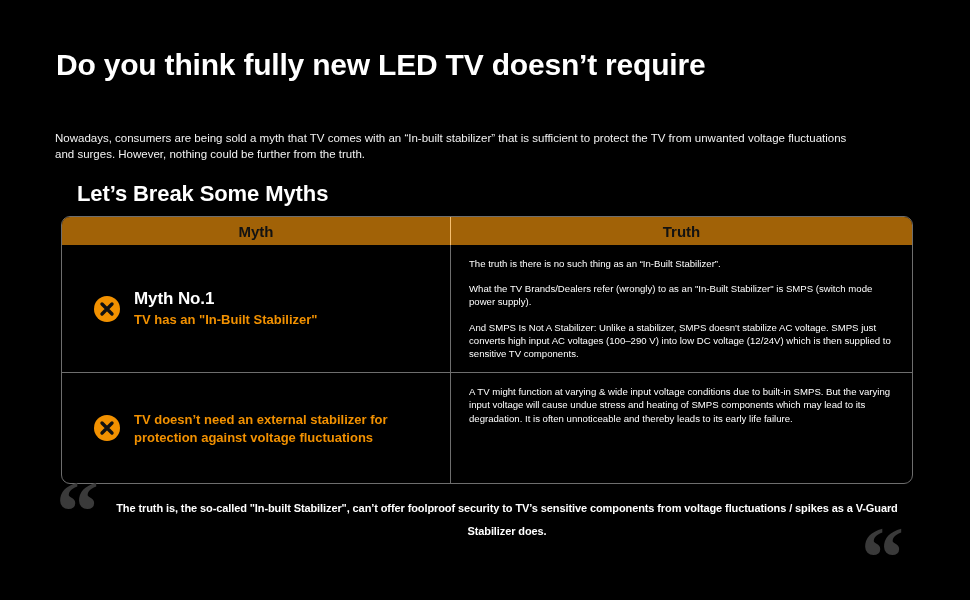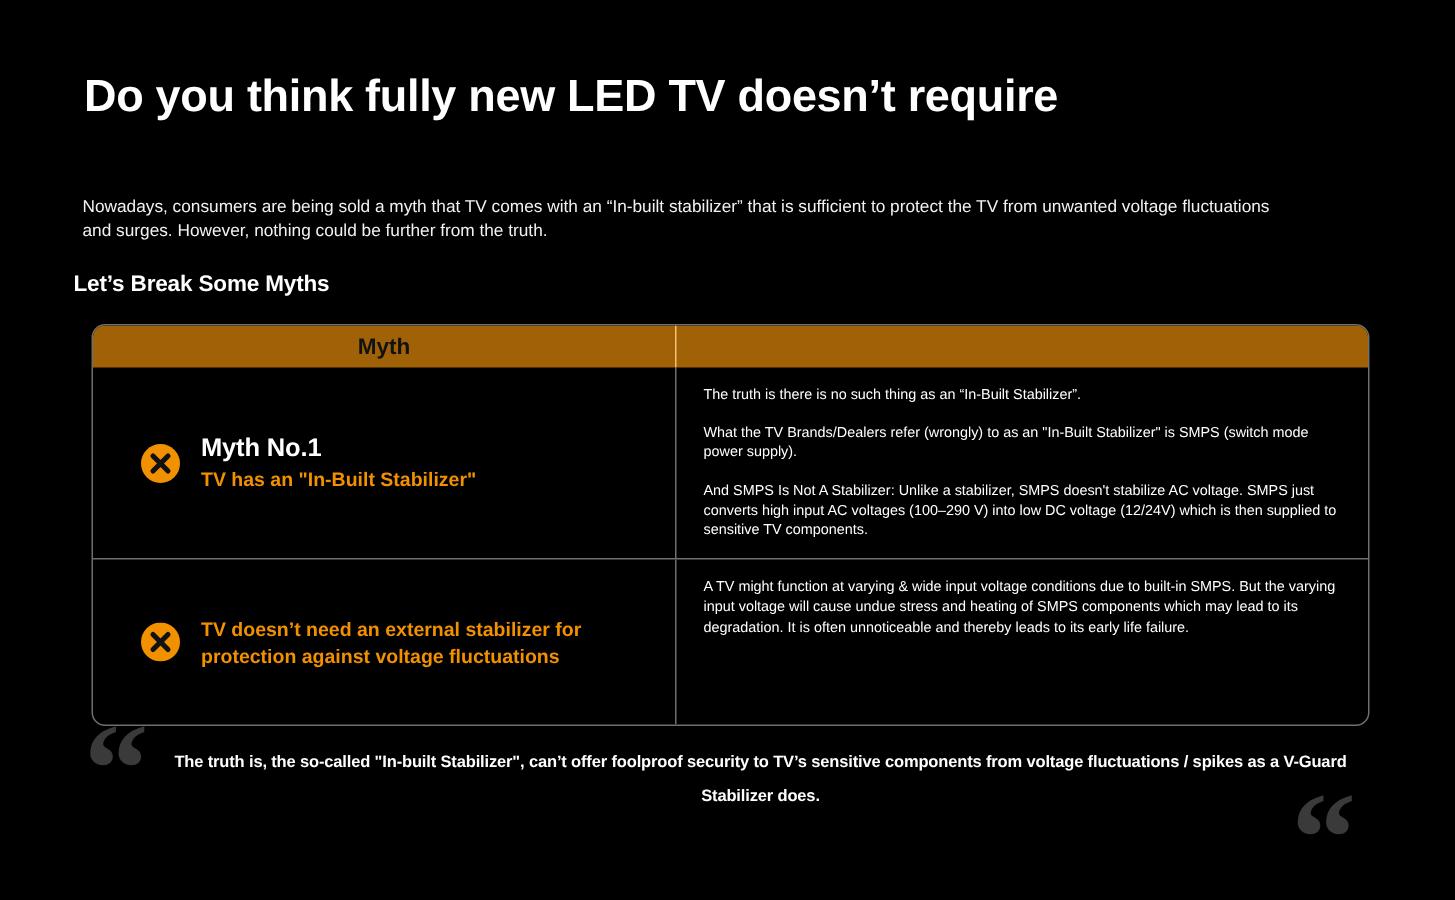--- a/index.html
+++ b/index.html
@@ -40,23 +40,23 @@
     width: 812px;
     font-size: 11.5px;
     line-height: 16px;
     color: #f2f2f2;
     margin-left: 11px;
   }
 
   
   .section-heading {
     position: absolute;
-    left: 49px;
+    left: 77px;
     top: 181px;
-    font-size: 15px;
+    font-size: 22px;
     font-weight: bold;
     color: #ffffff;
     letter-spacing: -0.1px;
   }
 
   
   .myth-table {
     position: absolute;
     left: 61px;
     top: 216px;
@@ -190,20 +190,21 @@
 </div>
 
 <div class="intro">Nowadays, consumers are being sold a myth that TV comes with an “In-built stabilizer” that is sufficient to protect the TV from unwanted voltage fluctuations and surges. However, nothing could be further from the truth.</div>
 
 <div class="section-heading">Let’s Break Some Myths</div>
 
 <div class="myth-table">
 
   <div class="thead">
     <div class="th th-myth">Myth</div>
+    <div class="th th-truth">Truth</div>
   </div>
 
   <div class="trow">
     <div class="cell-myth">
       <svg class="x-icon" viewBox="0 0 26 26">
         <circle cx="13" cy="13" r="13" fill="#F29100"></circle>
         <path d="M8 8 L18 18 M18 8 L8 18" stroke="#111111" stroke-width="3.4" stroke-linecap="round"></path>
       </svg>
       <div class="myth-text">
         <div class="myth-title">Myth No.1</div>

